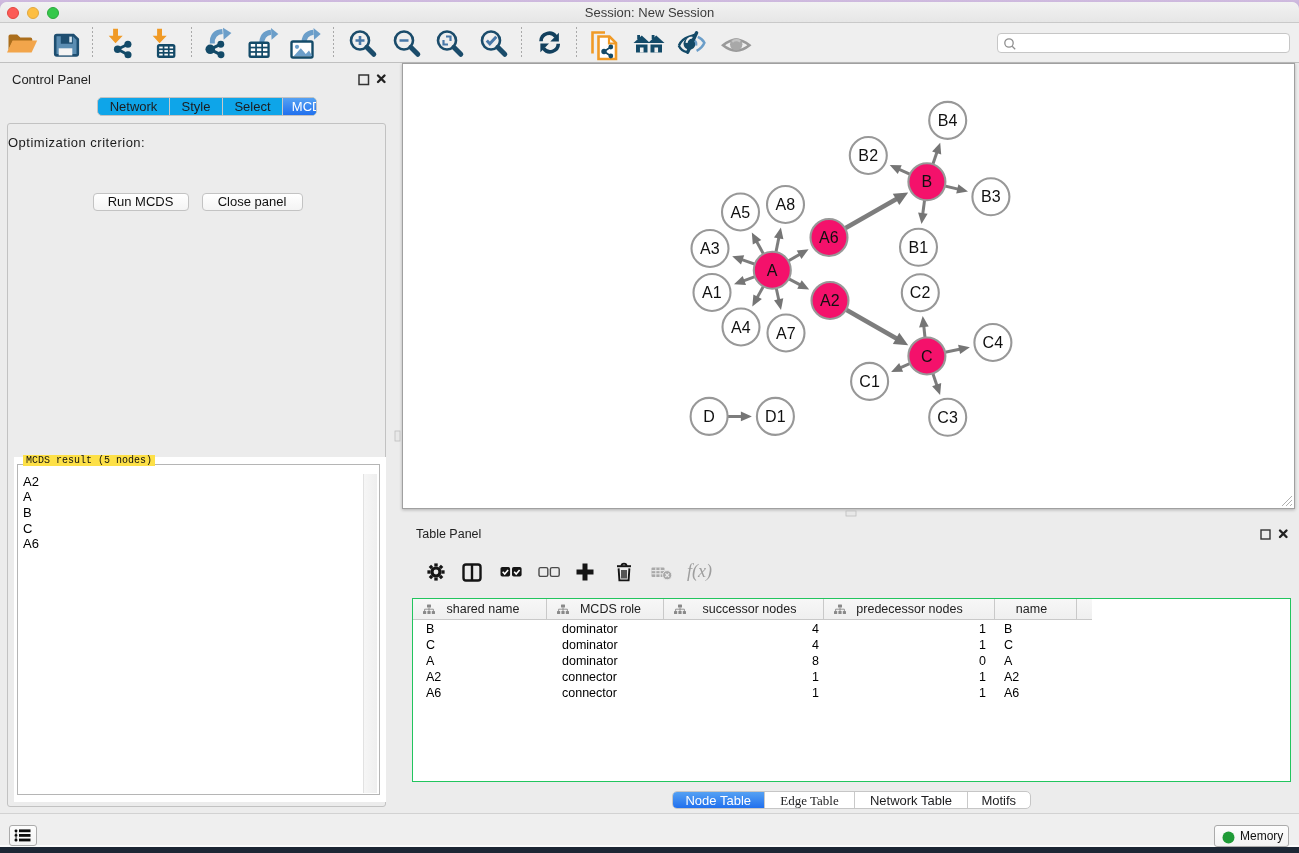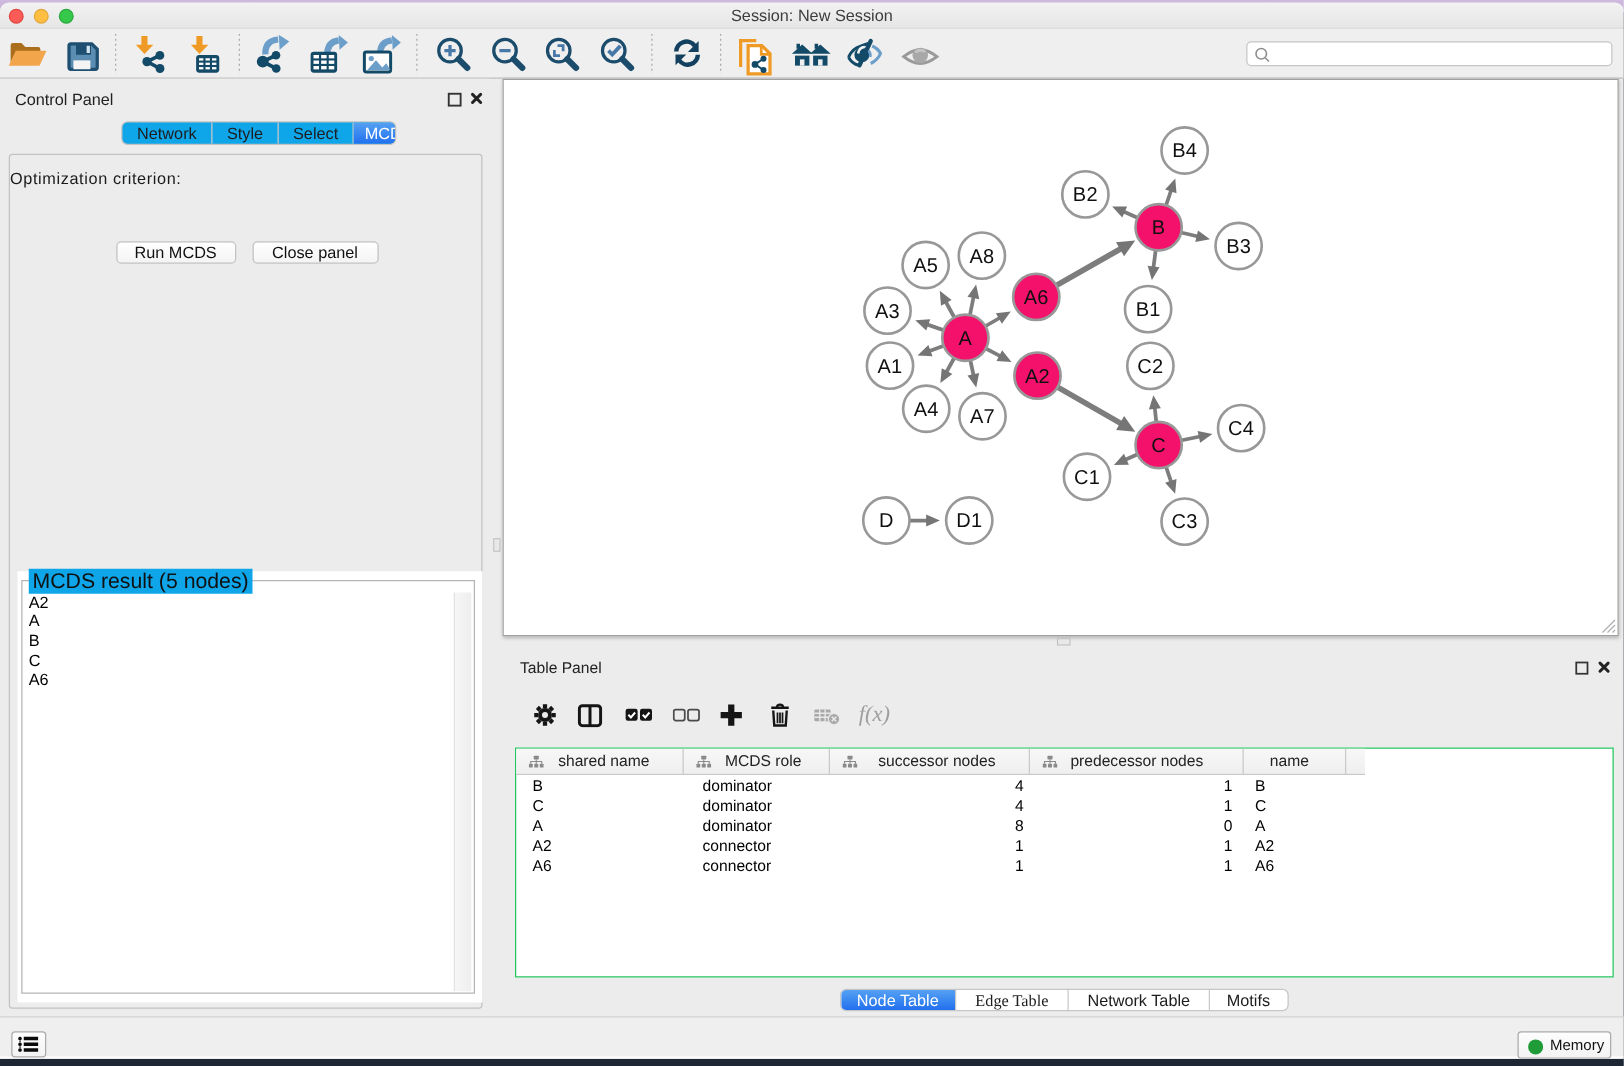--- a/index.html
+++ b/index.html
@@ -42,22 +42,22 @@
   background:#fff; border:1px solid #ababab; border-radius:5px; }
 #dropdown .txt { position:absolute; left:12px; top:1.5px; font-size:13px; letter-spacing:0.5px; color:#000; }
 #dropdown .cap { position:absolute; right:-1px; top:-1px; width:20px; height:20px;
   background:linear-gradient(180deg,#4f9ef4,#2170ee); border-radius:0 5px 5px 0; }
 .btn { position:absolute; height:18px; background:linear-gradient(180deg,#ffffff,#f4f4f4);
   border:1px solid #c3c3c3; border-radius:4px; font-size:13px; color:#111;
   text-align:center; line-height:16px; }
 #mcdsbox { position:absolute; left:6px; top:333px; width:372px; height:345px; background:#fff; }
 #mcdsfs { position:absolute; left:3px; top:7px; width:363px; height:331px;
   border:1px solid #b5b5b5; }
-#mcdsfs legend { position:absolute; left:5px; top:-9.5px; background:#0ea5e9; padding:0 3px;
-  font-size:17px; color:#111; }
+#mcdsfs legend { position:absolute; left:5px; top:-9.5px; background:#fde047; padding:0 3px;
+  font-size:10px; color:#111;font-family:Liberation Mono, monospace; }
 #mcdslist { position:absolute; left:1px; top:9px; font-size:13px; color:#000; line-height:15.7px; padding-left:4px;}
 #mcdssb { position:absolute; right:2px; top:9px; width:14px; height:319px;
   background:linear-gradient(90deg,#f6f6f6,#eeeeee); border-left:1px solid #e2e2e2; }
 
 #netwin { position:absolute; left:402px; top:61px; width:893px; height:446px;
   background:#fff; border:1px solid #a0a0a0; box-shadow:0 1px 3px rgba(0,0,0,0.25); }
 #netwin .tb { position:absolute; left:0; top:0; width:100%; height:23px;
   background:linear-gradient(180deg,#f0f0f0,#e4e4e4); border-bottom:1px solid #bdbdbd; }
 #netwin .tb .t { position:absolute; left:0; right:0; top:4px; text-align:center;
   font-size:13px; color:#333; }

